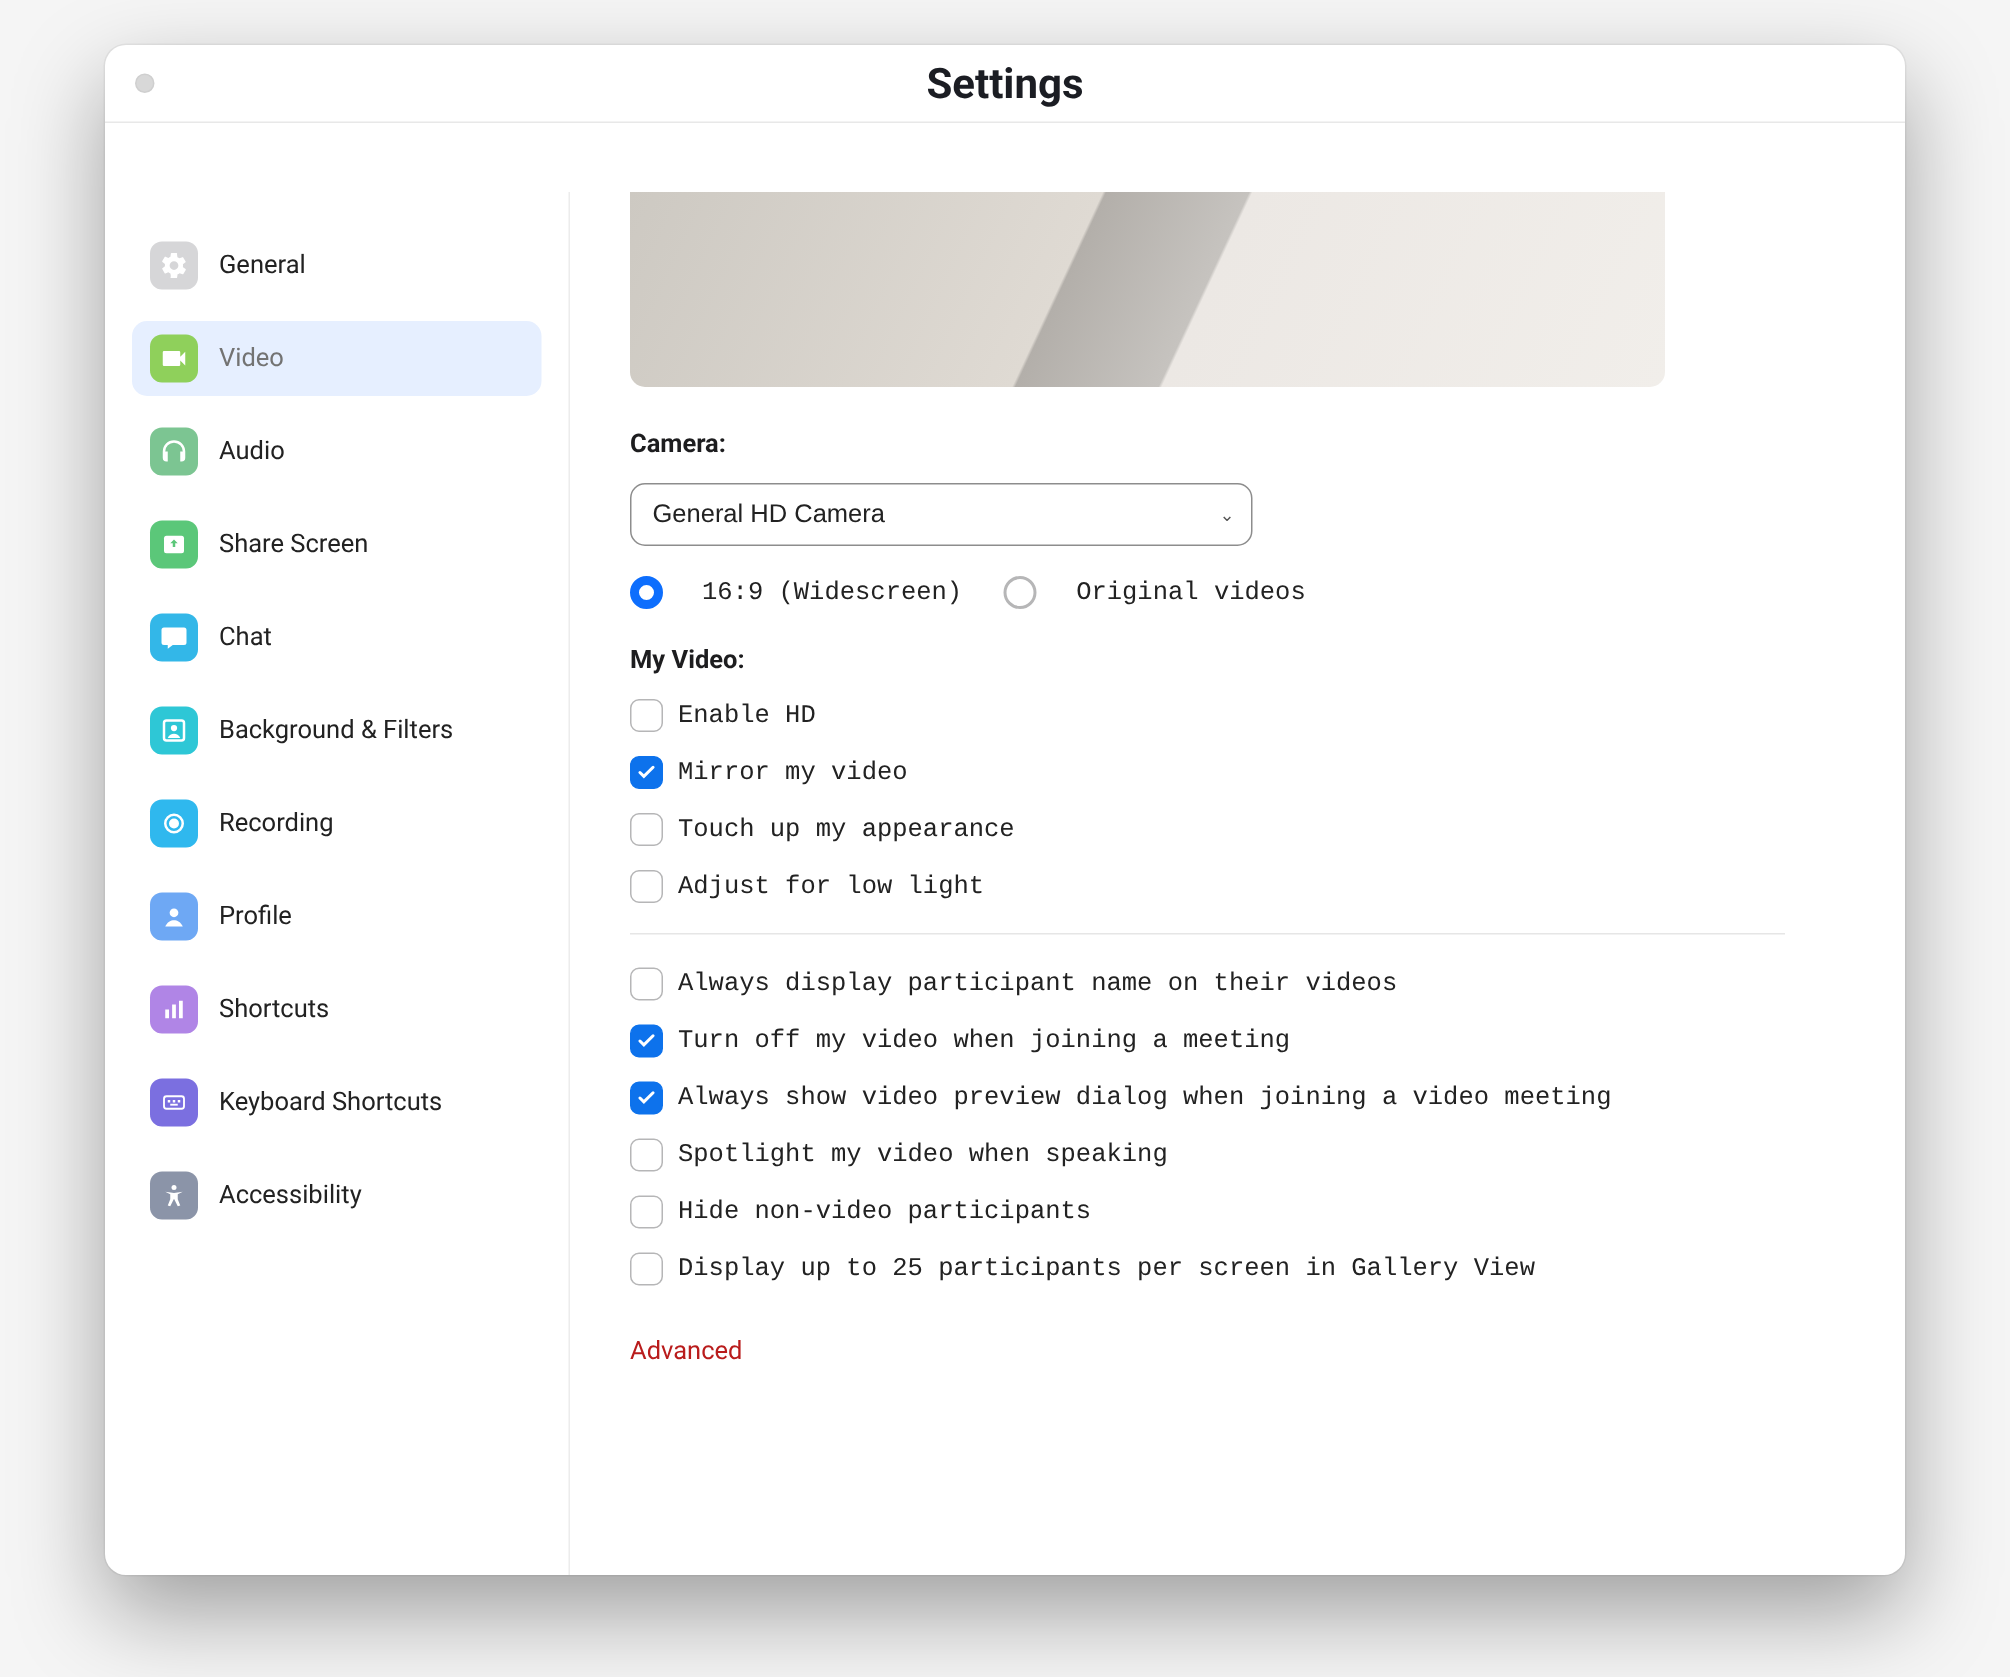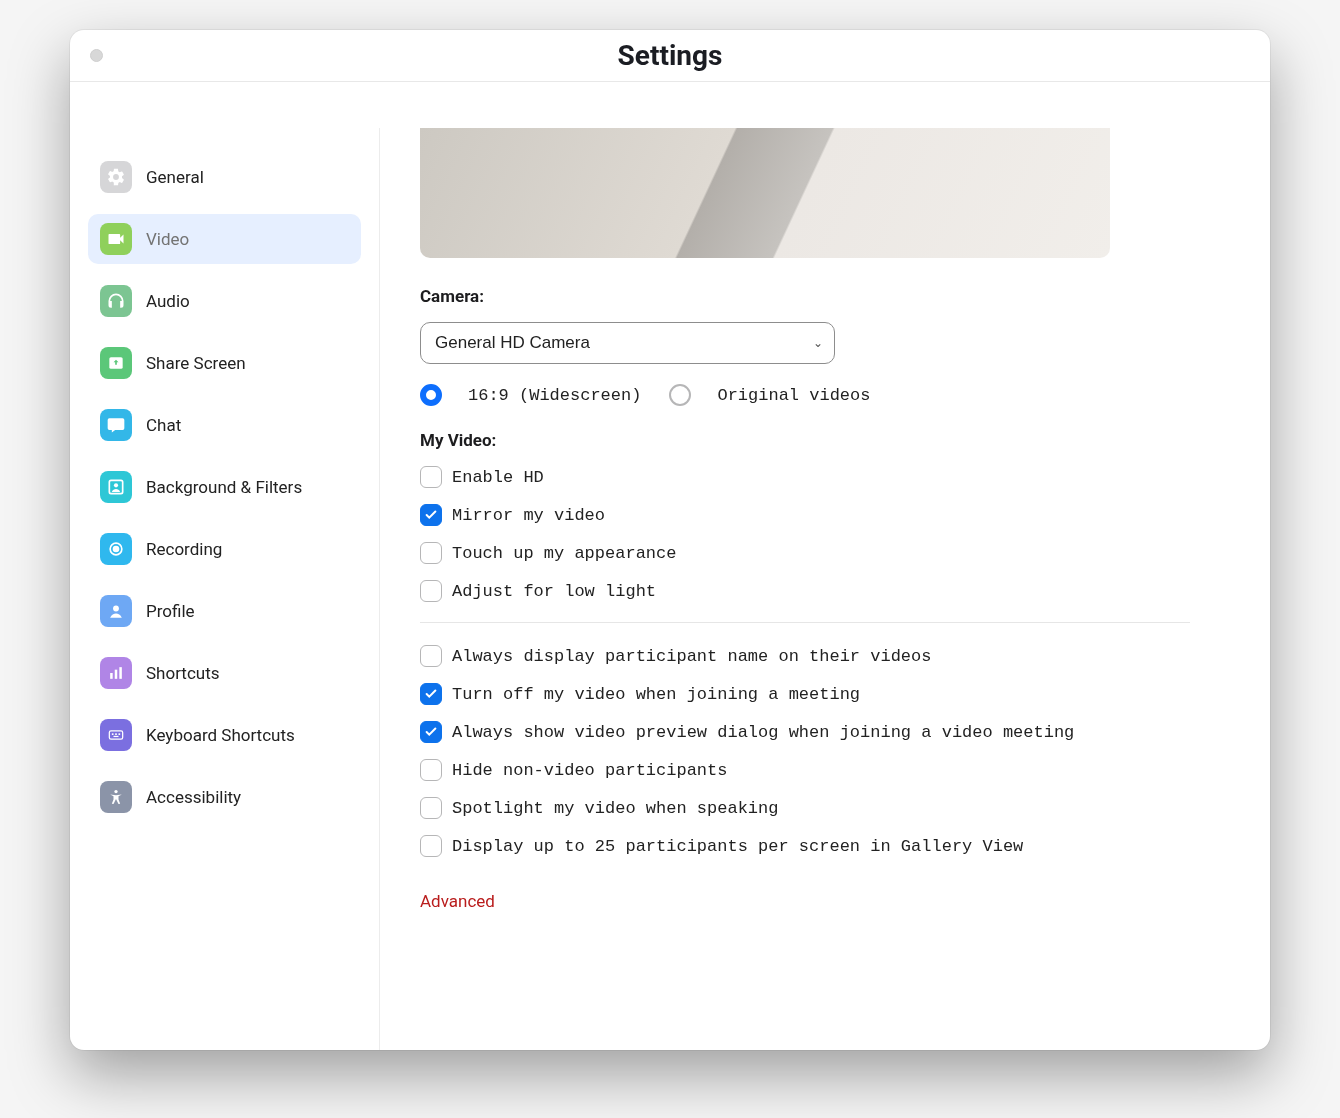--- a/index.html
+++ b/index.html
@@ -328,25 +328,25 @@
       <div class="check-row">
         <div class="checkbox checked">
             <svg viewBox="0 0 16 16">
               <path d="M3 8l3 3 7-7" stroke="#fff" stroke-width="2.3" fill="none" stroke-linecap="round"></path>
             </svg>
           </div>
         <span class="check-label">Always show video preview dialog when joining a video meeting</span>
       </div>
       <div class="check-row">
         <div class="checkbox"></div>
+        <span class="check-label">Spotlight my video when speaking</span>
+      </div>
+      <div class="check-row">
+        <div class="checkbox"></div>
         <span class="check-label">Hide non-video participants</span>
-      </div>
-      <div class="check-row">
-        <div class="checkbox"></div>
-        <span class="check-label">Spotlight my video when speaking</span>
       </div>
       <div class="check-row">
         <div class="checkbox"></div>
         <span class="check-label">Display up to 25 participants per screen in Gallery View</span>
       </div>
 
       <a class="link">Advanced</a>
 
     </div>
 

